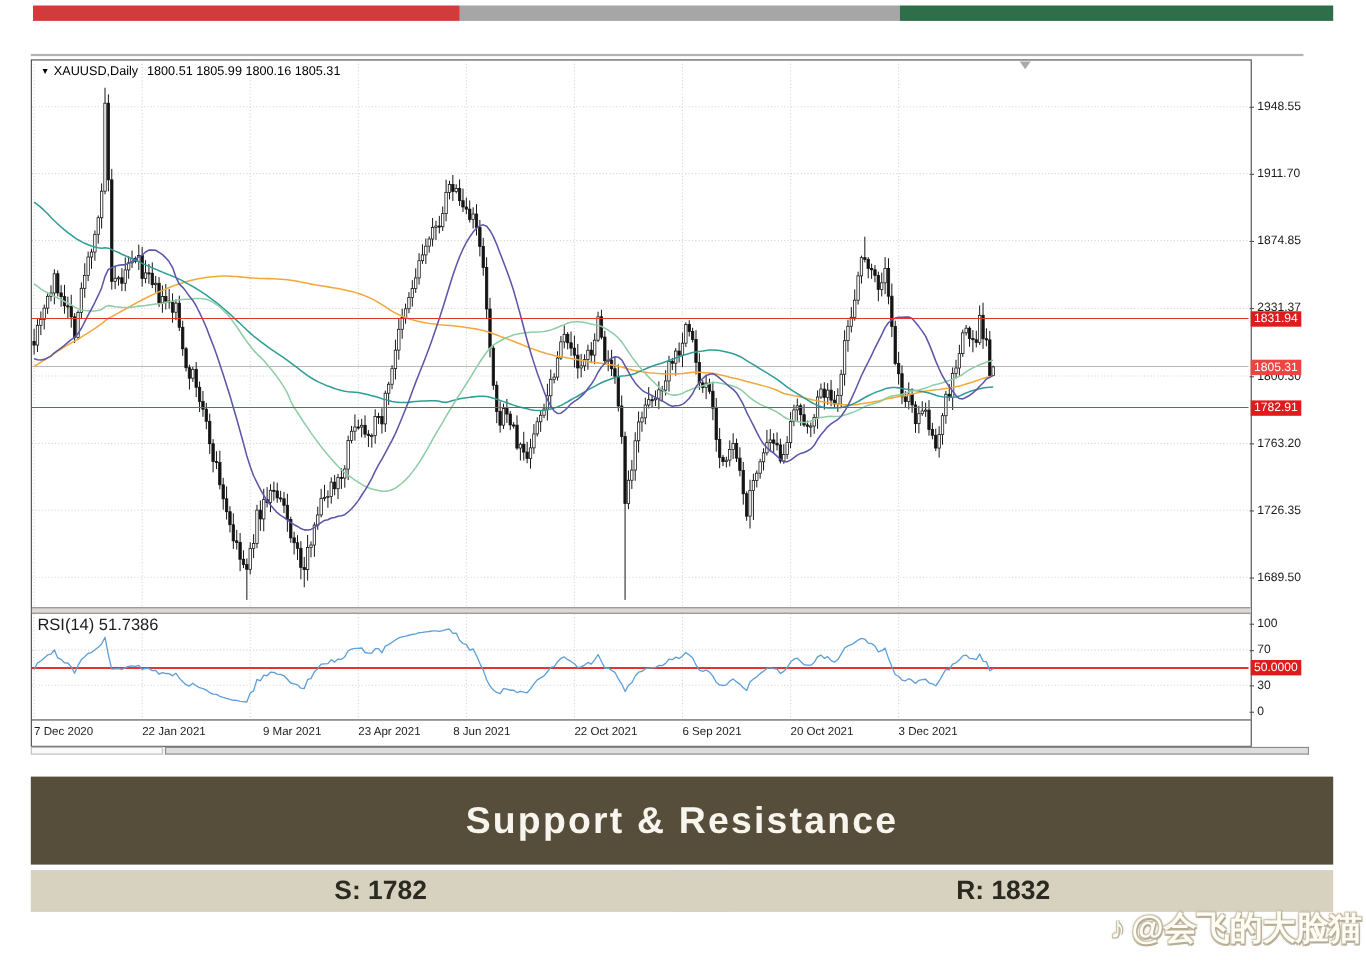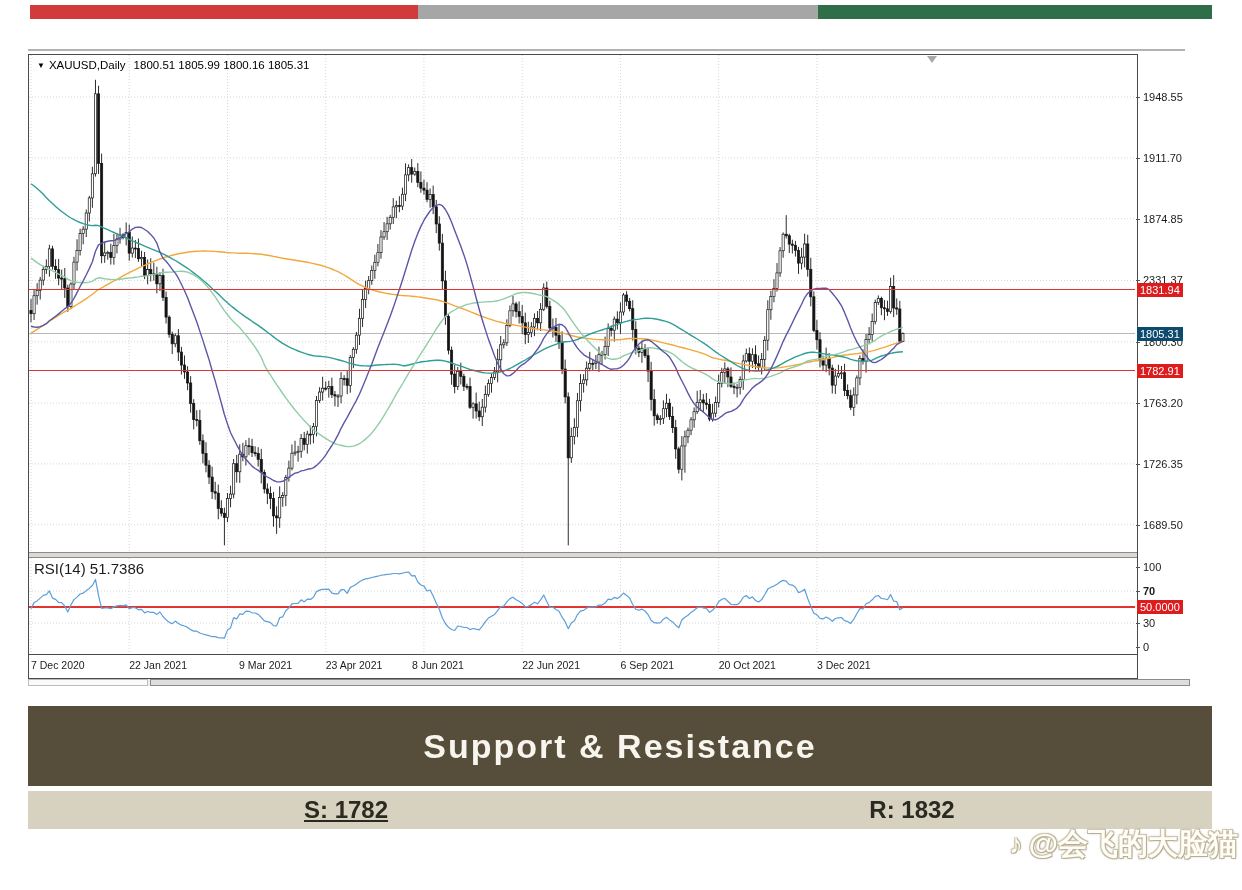--- a/index.html
+++ b/index.html
@@ -33,34 +33,34 @@
                    border-top:7px solid #a9a9a9;}
 
   
   #price-axis{position:absolute;left:1136px;top:55px;width:104px;height:497px;}
   #rsi-axis{position:absolute;left:1136px;top:558px;width:104px;height:96px;}
   .tick-label{position:absolute;left:7px;transform:translateY(-50%);font-size:11px;color:#1a1a1a;white-space:nowrap;}
   .tick-dash{position:absolute;left:0;width:4px;height:1px;background:#555;}
   .badge{position:absolute;left:1px;transform:translateY(-50%);font-size:11px;color:#fff;
          padding:1px 3px;white-space:nowrap;z-index:3;}
   .badge.red{background:#dd1d1d;}
-  .badge.black{background:#0c4a6e;}
+  .badge.black{background:#ef4444;}
 
   
   #scrollbar{position:absolute;left:28px;top:679px;width:1162px;height:7px;background:#efefef;}
   #scroll-stub{position:absolute;left:0;top:0;width:118px;height:5px;border:1px solid #bdbdbd;background:#fafafa;}
   #scroll-thumb{position:absolute;left:122px;top:0;width:1038px;height:5px;border:1px solid #8a8a8a;background:#dedede;}
 
   
   #sr-header{position:absolute;left:28px;top:706px;width:1184px;height:80px;background:#564e3a;
              display:flex;align-items:center;justify-content:center;
              color:#f7f5ee;font-size:34px;font-weight:bold;letter-spacing:2px;}
   .sr-bar{position:absolute;top:791px;height:38px;background:#d7d1bf;display:flex;
           align-items:center;justify-content:center;color:#2b2a20;font-size:24px;font-weight:bold;}
-  #s-bar{left:28px;width:636px;text-decoration:underline;}
+  #s-bar{left:28px;width:636px;}
   #r-bar{left:612px;width:600px;}
 
   
   #watermark{position:absolute;right:4px;top:824px;display:flex;align-items:center;gap:6px;
              color:#fffdf4;font-size:30px;font-weight:bold;
              text-shadow:1px 1px 0 #b6ad96,-1px -1px 0 #cfc7b2,1px -1px 0 #c2baa4,-1px 1px 0 #c2baa4,0 0 3px #a89f88;}
   #watermark .note{font-size:27px;}
 </style>
 </head>
 <body>
@@ -685,21 +685,21 @@
       <line x1="787.92" y1="0" x2="787.92" y2="96" stroke="#d6d6d6" stroke-dasharray="1 2"></line>
       <line x1="0" y1="49" x2="1106" y2="49" stroke="#e33434" stroke-width="1.5" shape-rendering="crispEdges"></line>
       <polyline points="2.0,50.6 5.1,44.6 8.1,42.9 11.2,40.1 14.3,37.4 17.4,36.7 20.4,32.9 23.5,40.1 26.6,41.4 29.6,44.5 32.7,44.7 35.8,48.2 38.8,54.0 41.9,46.9 45.0,41.6 48.0,39.1 51.1,36.0 54.2,35.2 57.3,32.6 60.3,30.4 63.4,27.5 66.5,21.4 69.5,37.3 72.6,50.3 75.7,50.0 78.8,49.9 81.8,50.6 84.9,48.9 88.0,47.9 91.0,47.3 94.1,47.8 97.2,46.9 100.2,50.6 103.3,49.7 106.4,49.7 109.4,51.7 112.5,51.4 115.6,54.9 118.7,53.5 121.7,54.3 124.8,54.4 127.9,56.4 130.9,54.0 134.0,58.5 137.1,61.8 140.2,64.4 143.2,65.7 146.3,63.1 149.4,65.4 152.4,67.2 155.5,68.0 158.6,69.4 161.6,71.6 164.7,73.1 167.8,73.2 170.8,75.0 173.9,76.0 177.0,76.9 180.1,77.7 183.1,78.6 186.2,78.7 189.3,79.6 192.3,79.9 195.4,80.2 198.5,71.9 201.5,70.1 204.6,59.6 207.7,60.9 210.8,55.8 213.8,56.3 216.9,53.1 220.0,53.3 223.0,54.8 226.1,55.0 229.2,56.4 232.3,59.5 235.3,62.9 238.4,63.7 241.5,64.6 244.5,67.6 247.6,67.9 250.7,59.7 253.7,58.9 256.8,52.7 259.9,49.9 262.9,45.8 266.0,45.5 269.1,45.3 272.2,41.8 275.2,43.9 278.3,41.2 281.4,41.4 284.4,39.2 287.5,33.6 290.6,32.1 293.6,31.4 296.7,31.4 299.8,31.1 302.9,35.2 305.9,35.8 309.0,35.8 312.1,31.6 315.1,31.7 318.2,35.4 321.3,29.4 324.3,28.0 327.4,25.9 330.5,23.8 333.6,21.9 336.6,20.9 339.7,20.3 342.8,19.5 345.8,18.8 348.9,18.2 352.0,17.2 355.0,16.9 358.1,16.4 361.2,16.1 364.3,15.5 367.3,15.5 370.4,15.9 373.5,15.2 376.5,14.3 379.6,14.0 382.7,17.8 385.8,17.6 388.8,24.0 391.9,27.0 395.0,28.1 398.0,33.0 401.1,32.0 404.2,38.0 407.2,45.0 410.3,51.2 413.4,60.0 416.4,65.5 419.5,69.3 422.6,71.5 425.7,72.5 428.7,68.0 431.8,68.5 434.9,69.5 437.9,69.5 441.0,71.6 444.1,70.5 447.1,71.2 450.2,71.8 453.3,68.2 456.4,63.7 459.4,60.1 462.5,58.2 465.6,56.4 468.6,52.7 471.7,48.7 474.8,48.1 477.8,43.8 480.9,40.6 484.0,39.2 487.1,41.7 490.1,43.3 493.2,45.4 496.3,48.9 499.3,48.3 502.4,46.6 505.5,44.2 508.5,45.8 511.6,41.9 514.7,37.0 517.8,43.4 520.8,49.5 523.9,49.3 527.0,51.4 530.0,53.2 533.1,59.2 536.2,63.9 539.3,70.7 542.3,65.0 545.4,62.7 548.5,56.6 551.5,53.1 554.6,52.4 557.7,50.0 560.7,49.1 563.8,49.1 566.9,48.8 569.9,47.0 573.0,47.1 576.1,45.1 579.2,41.2 582.2,41.7 585.3,39.4 588.4,40.6 591.4,38.3 594.5,35.1 597.6,37.4 600.6,40.0 603.7,46.5 606.8,51.3 609.9,52.3 612.9,51.1 616.0,53.0 619.1,56.7 622.1,62.2 625.2,64.7 628.3,65.2 631.4,64.7 634.4,61.2 637.5,59.3 640.6,61.9 643.6,63.9 646.7,67.2 649.8,69.8 652.8,62.0 655.9,59.3 659.0,57.3 662.0,54.4 665.1,52.2 668.2,49.7 671.3,49.0 674.3,49.9 677.4,50.3 680.5,54.3 683.5,52.3 686.6,49.0 689.7,43.8 692.8,41.3 695.8,40.4 698.9,43.3 702.0,46.3 705.0,46.7 708.1,46.7 711.2,44.2 714.2,39.2 717.3,37.5 720.4,40.5 723.4,38.9 726.5,42.5 729.6,43.9 732.7,41.6 735.7,36.7 738.8,31.1 741.9,29.2 744.9,28.1 748.0,26.2 751.1,23.9 754.1,22.4 757.2,23.1 760.3,26.6 763.4,27.1 766.4,29.3 769.5,34.6 772.6,33.5 775.6,31.2 778.7,40.5 781.8,48.2 784.8,55.2 787.9,56.8 791.0,60.3 794.1,60.9 797.1,59.0 800.2,60.6 803.3,63.3 806.3,60.5 809.4,59.8 812.5,59.5 815.5,62.7 818.6,63.6 821.7,65.4 824.8,61.1 827.8,55.7 830.9,50.4 834.0,51.0 837.0,45.7 840.1,44.6 843.2,41.8 846.3,38.3 849.3,37.5 852.4,40.5 855.5,40.8 858.5,41.7 861.6,36.6 864.7,43.2 867.7,43.5 870.8,51.8 873.9,49.8" fill="none" stroke="#5e9fd8" stroke-width="1.2" stroke-linejoin="round"></polyline>
     </svg>
   <div id="date-strip">
       <div class="date-label" style="left: 2px;">7 Dec 2020</div>
       <div class="date-label" style="left: 100.24px;">22 Jan 2021</div>
       <div class="date-label" style="left: 210px;">9 Mar 2021</div>
       <div class="date-label" style="left: 296.72px;">23 Apr 2021</div>
       <div class="date-label" style="left: 383px;">8 Jun 2021</div>
-      <div class="date-label" style="left: 493.2px;">22 Jun 2021</div>
+      <div class="date-label" style="left: 493.2px;">22 Oct 2021</div>
       <div class="date-label" style="left: 591.44px;">6 Sep 2021</div>
       <div class="date-label" style="left: 689.68px;">20 Oct 2021</div>
       <div class="date-label" style="left: 787.92px;">3 Dec 2021</div>
     </div>
 
   <div id="chart-title">
     <span class="tri">▼</span><span>XAUUSD,Daily</span><span class="ohlc">1800.51 1805.99 1800.16 1805.31</span>
   </div>
   <div id="rsi-title">RSI(14) 51.7386</div>
   <div id="last-bar-marker"></div>
@@ -725,21 +725,21 @@
     <div class="tick-label" style="top: 408.91px;">1726.35</div>
     <div class="tick-dash" style="top: 469.756px;"></div>
     <div class="tick-label" style="top: 469.756px;">1689.50</div>
   </div>
 
 <div id="rsi-axis">
   <div class="badge red" id="rsi-level-badge" style="top: 49px;">50.0000</div>
 <div class="tick-dash" style="top: 9px;"></div>
     <div class="tick-label" style="top: 9px;">100</div>
     <div class="tick-dash" style="top: 33px;"></div>
-    <div class="tick-label" style="top: 33px; font-weight: bold;">70</div>
+    <div class="tick-label" style="top: 33px;">70</div>
     <div class="tick-dash" style="top: 65px;"></div>
     <div class="tick-label" style="top: 65px;">30</div>
     <div class="tick-dash" style="top: 89px;"></div>
     <div class="tick-label" style="top: 89px;">0</div>
   </div>
 
 <div id="scrollbar">
   <div id="scroll-stub"></div>
   <div id="scroll-thumb"></div>
 </div>

